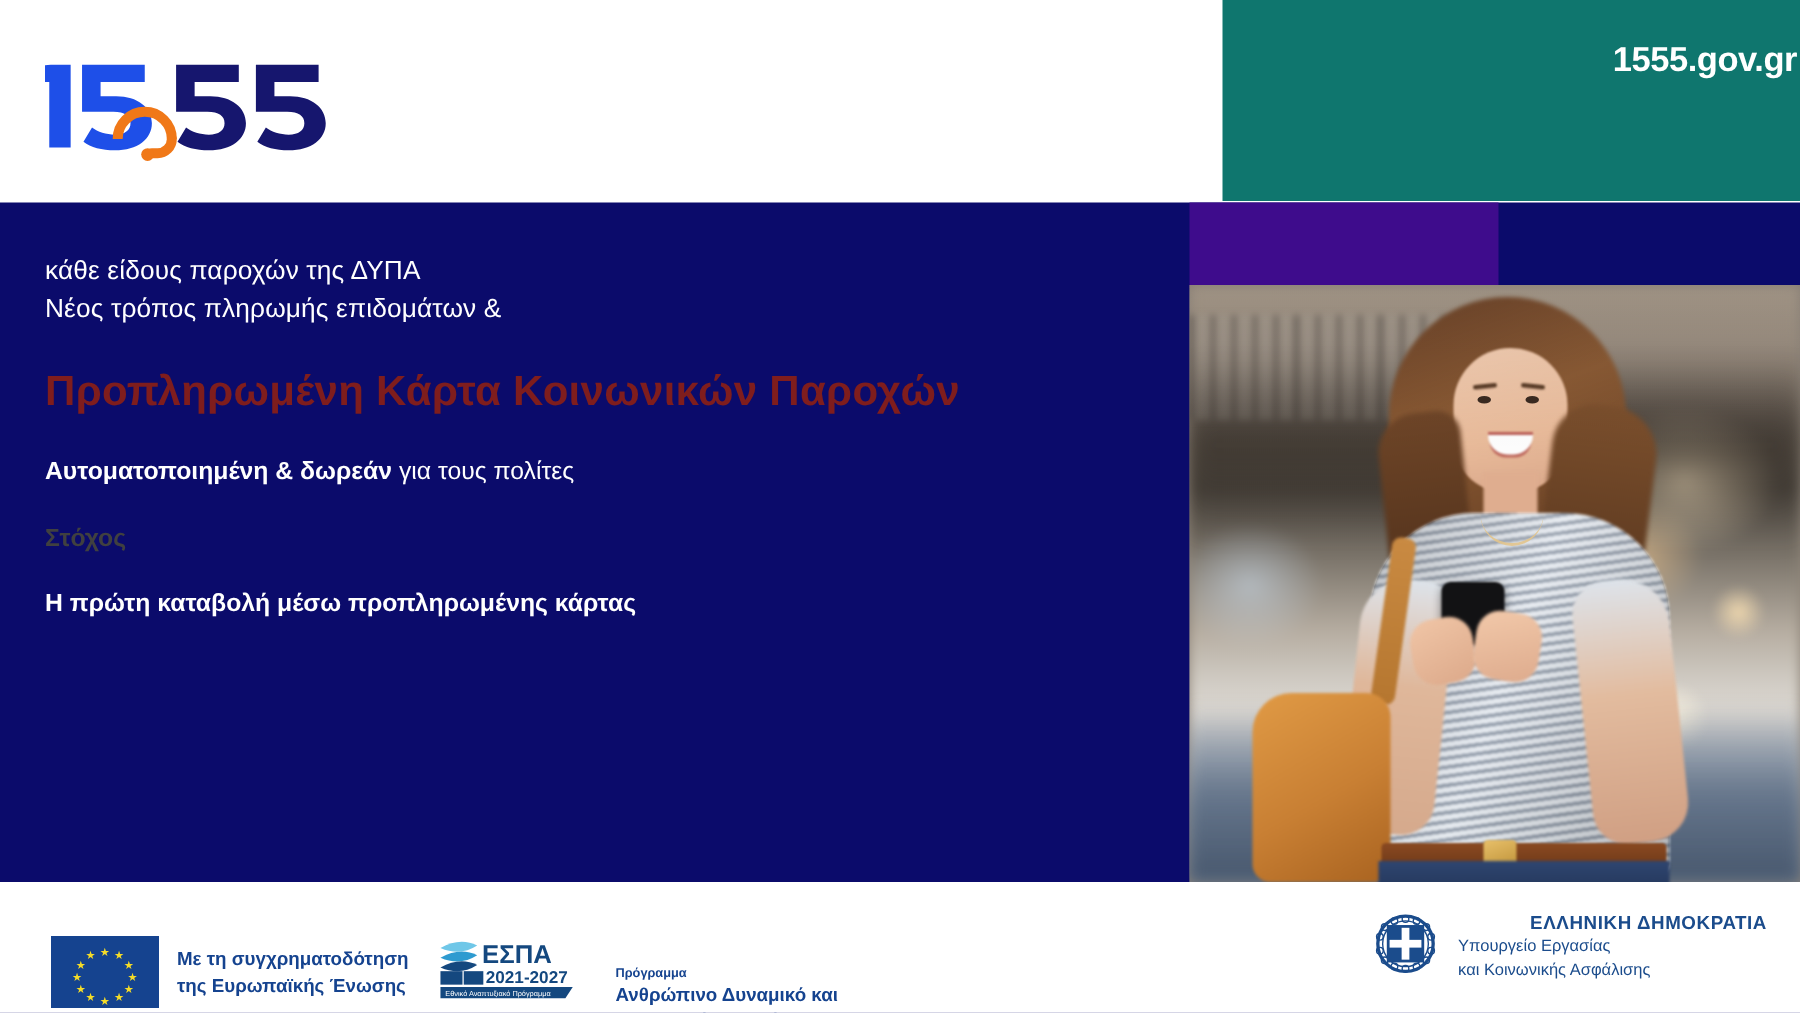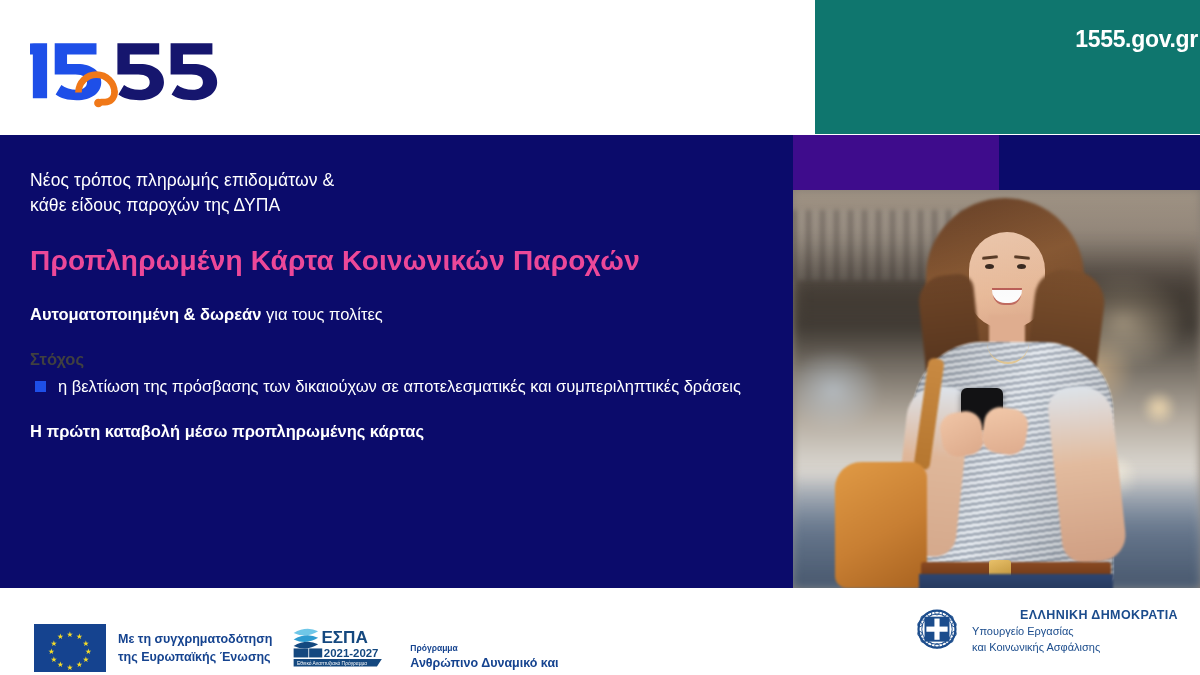--- a/index.html
+++ b/index.html
@@ -222,21 +222,21 @@
 
   
   .content { position: absolute; left: 30px; top: 168px; width: 740px; color: #ffffff; }
 
   .kicker {
     font-size: 17.5px; line-height: 1.42; font-weight: normal;
     color: #ffffff; letter-spacing: .1px;
   }
   .headline {
     margin-top: 26px;
-    font-size: 28px; font-weight: bold; color: #ec4899;
+    font-size: 28px; font-weight: bold; color: #7f1d1d;
     letter-spacing: .2px; line-height: 1.2;
   }
   .subline {
     margin-top: 26px; font-size: 16.5px; color: #ffffff; line-height: 1.4;
   }
   .subline b { font-weight: bold; }
   .goal-title {
     margin-top: 24px; font-size: 16.5px; font-weight: bold; color: #404040;
   }
   .bullets { margin-top: 6px; }
@@ -349,35 +349,31 @@
       <div class="fig-hand-r"></div>
       <div class="fig-belt"></div>
       <div class="fig-buckle"></div>
       <div class="fig-jeans"></div>
     </div>
     <div class="photo-grade"></div>
   </div>
 
   <div class="content">
     <div class="kicker">
+      <div>κάθε είδους παροχών της ΔΥΠΑ</div>
       <div>Νέος τρόπος πληρωμής επιδομάτων &amp;</div>
-      <div>κάθε είδους παροχών της ΔΥΠΑ</div>
     </div>
 
     <div class="headline">Προπληρωμένη Κάρτα Κοινωνικών Παροχών</div>
 
     <div class="subline"><b>Αυτοματοποιημένη &amp; δωρεάν</b><span> για τους πολίτες</span></div>
 
     <div class="goal-title">Στόχος</div>
 
     <div class="bullets">
-      <div class="bullet-row">
-        <span class="bullet-sq"></span>
-        <span class="bullet-text">η βελτίωση της πρόσβασης των δικαιούχων σε αποτελεσματικές και συμπεριληπτικές δράσεις</span>
-      </div>
     </div>
 
     <div class="closing">
       <div>Η πρώτη καταβολή μέσω προπληρωμένης κάρτας</div>
     </div>
   </div>
 
   <div class="footer">
 
     <div class="footer-left">

